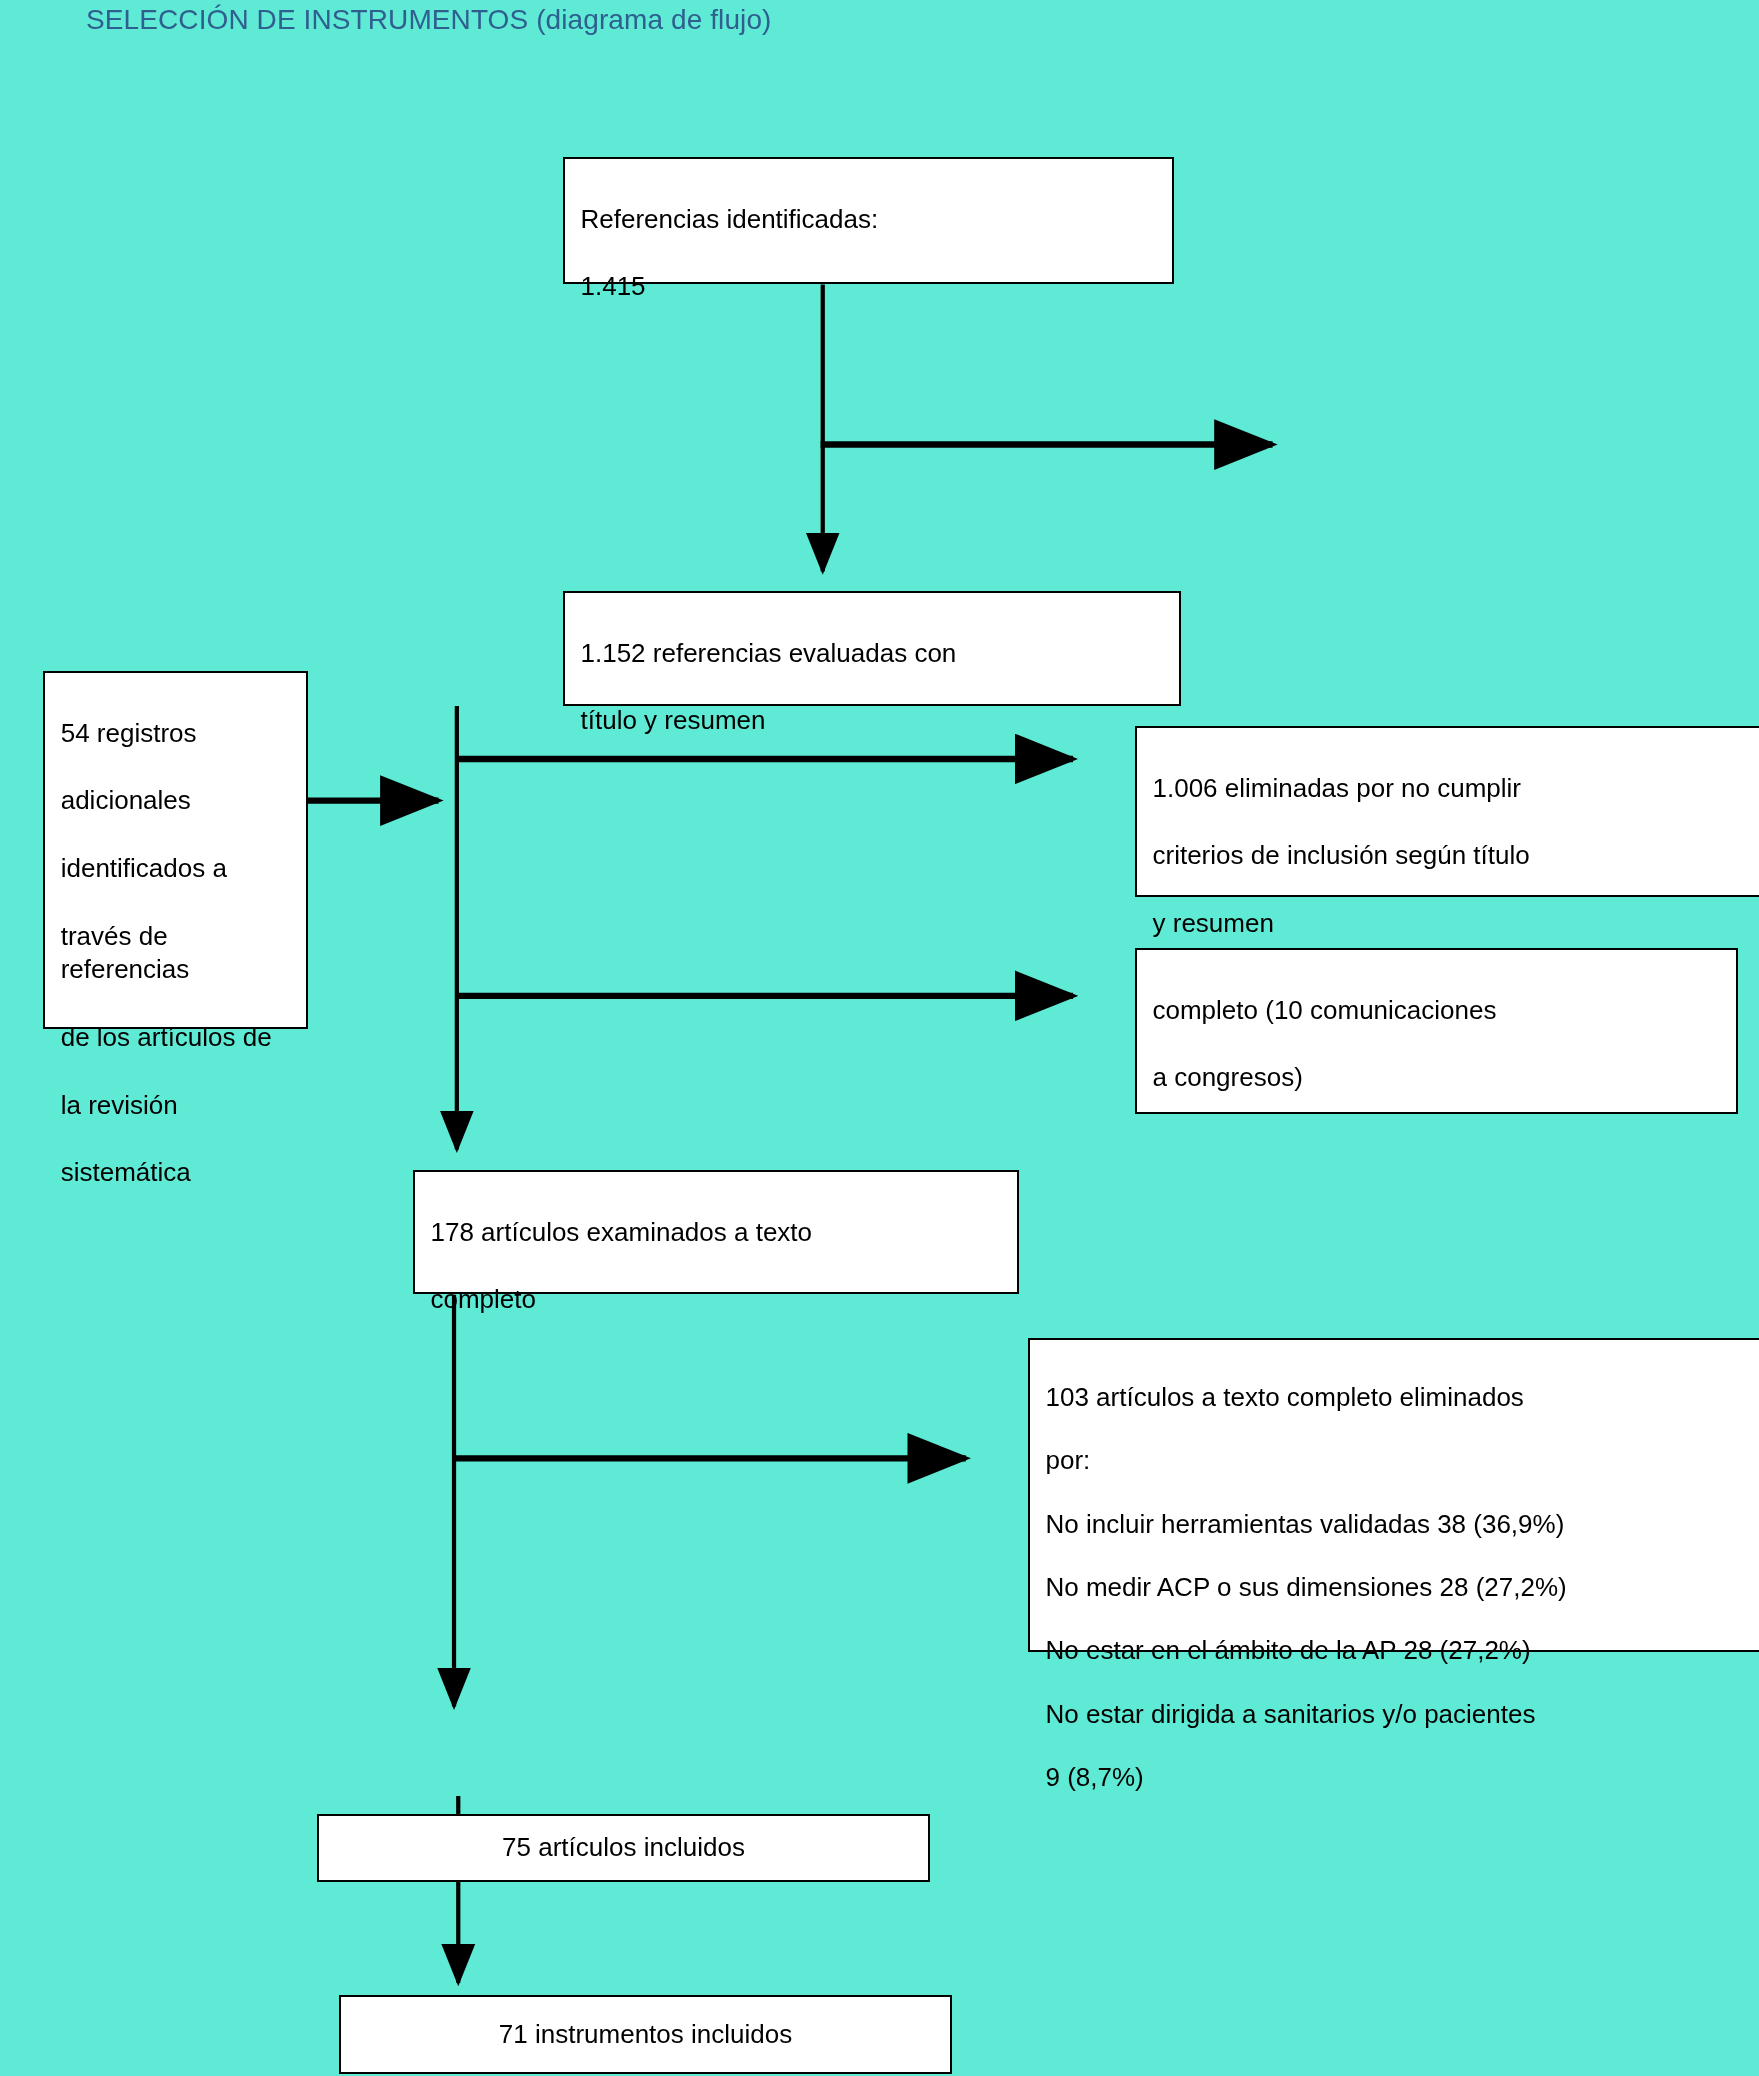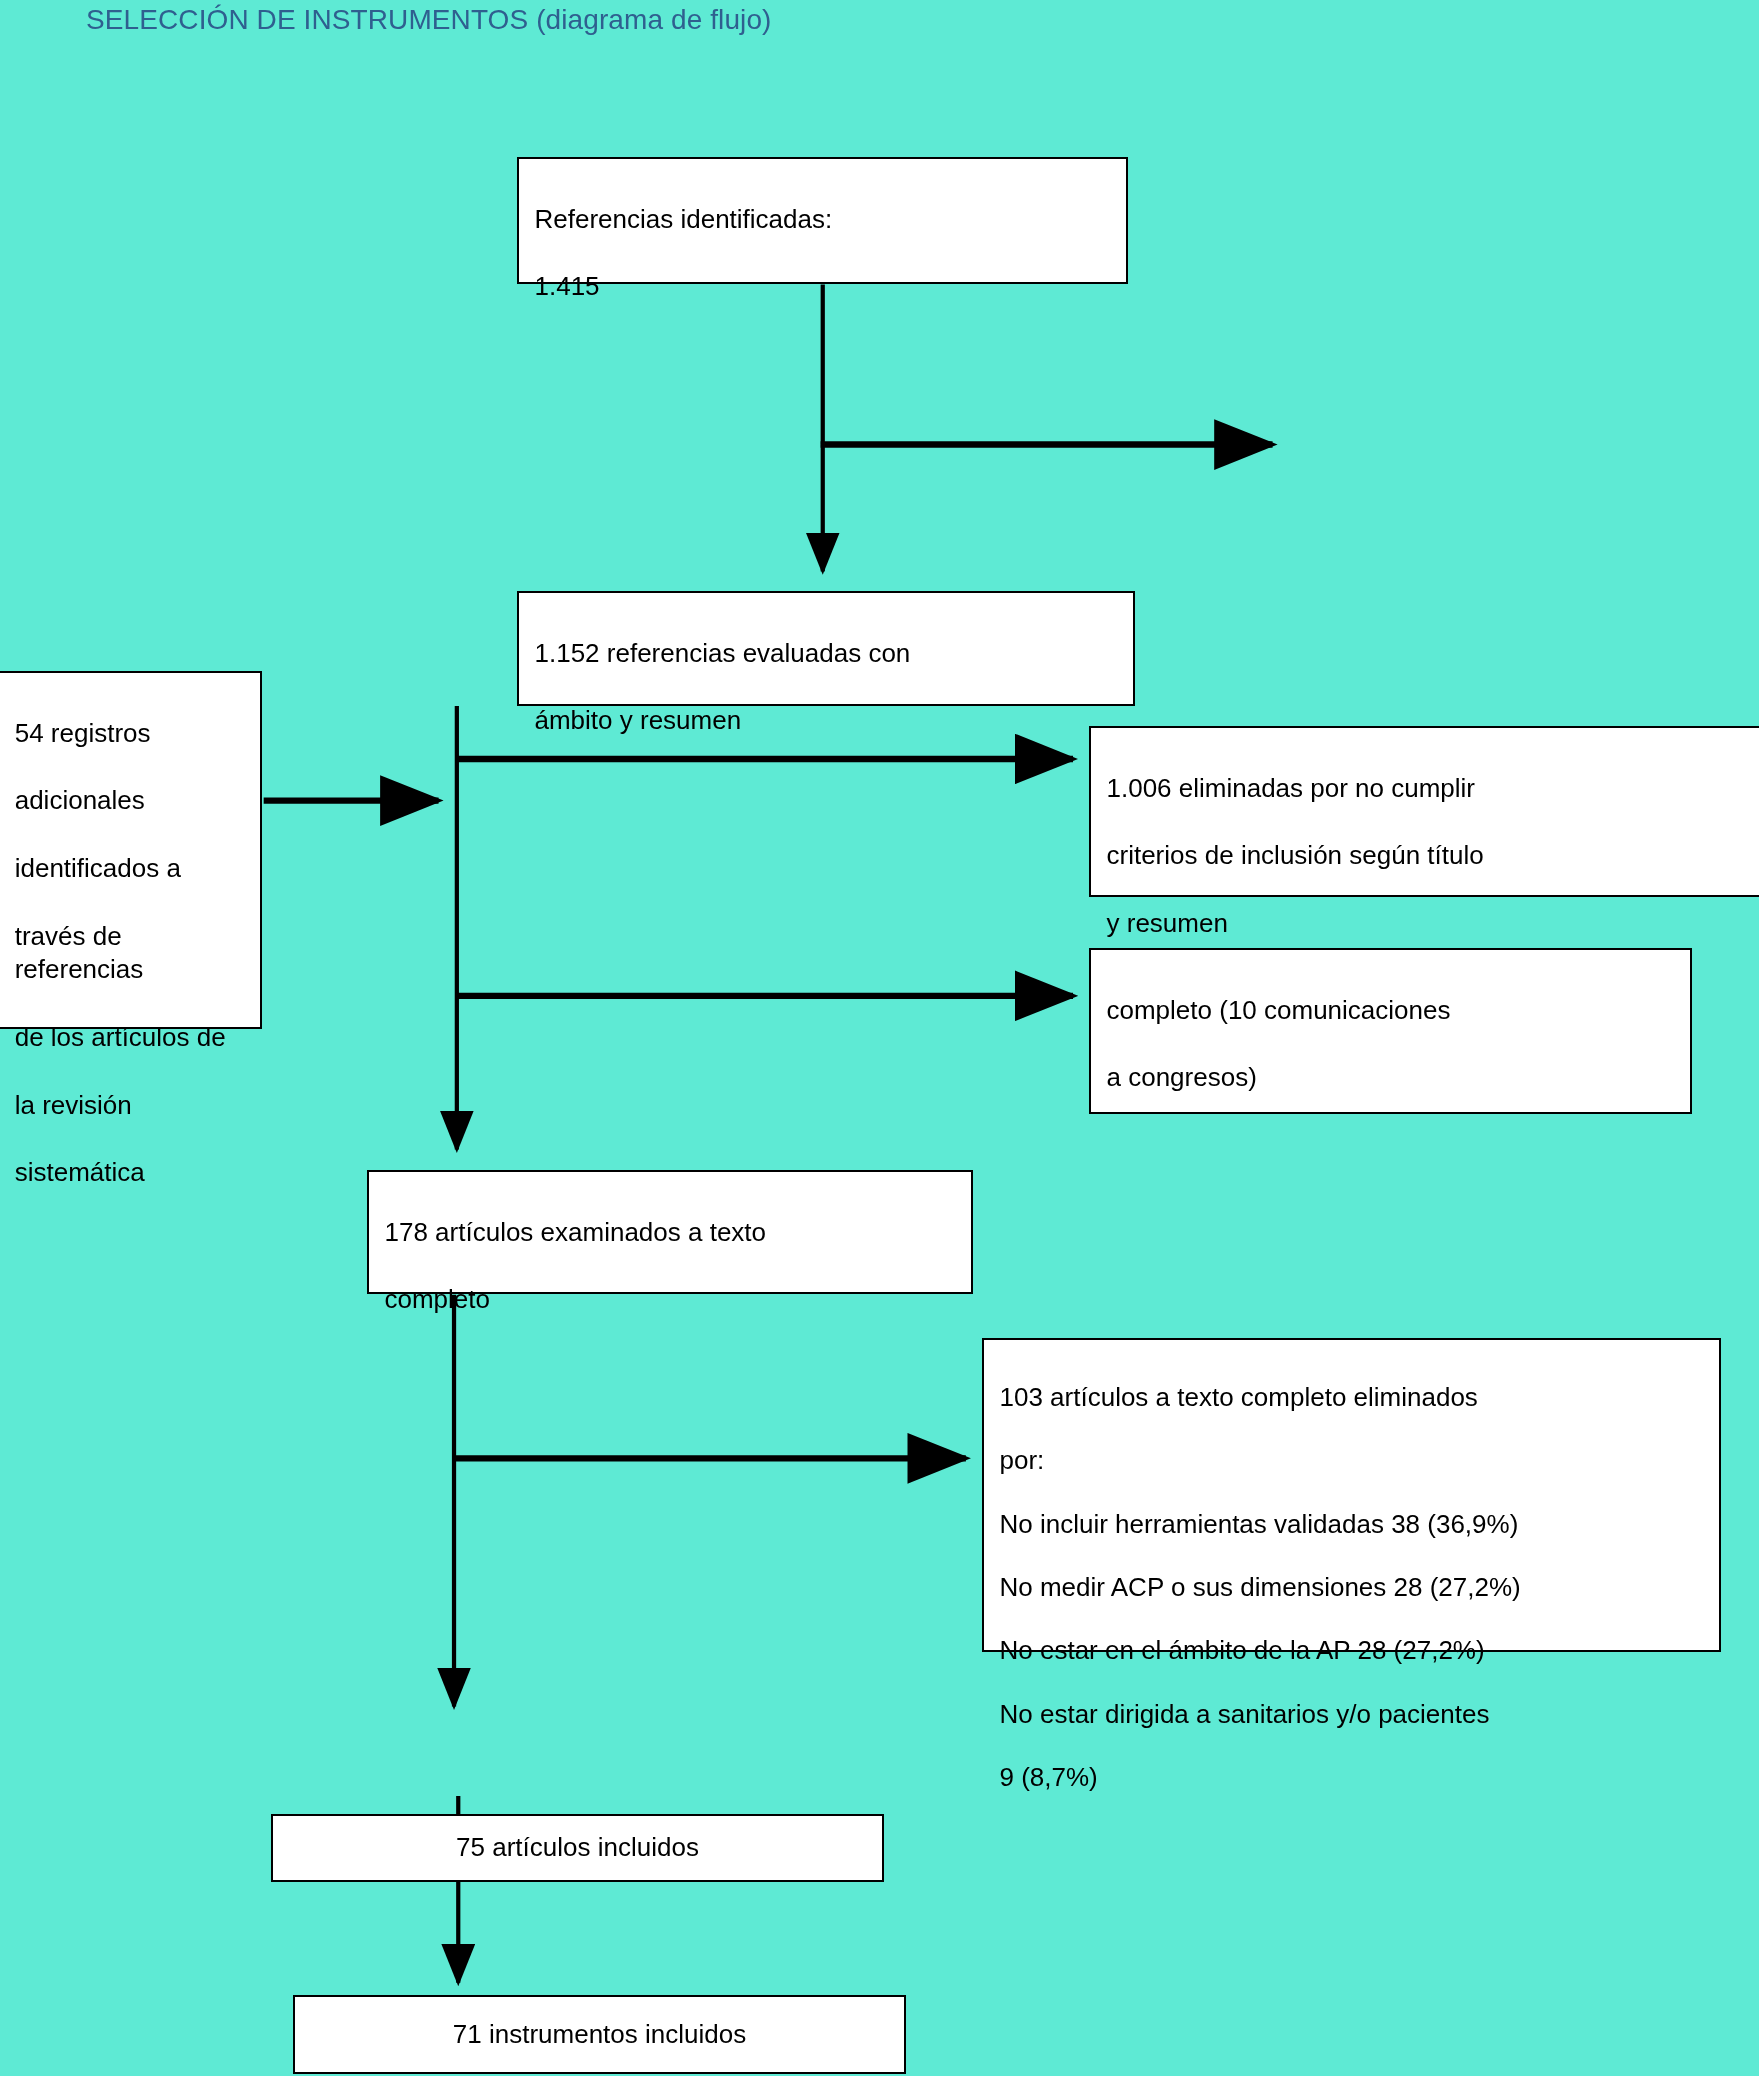--- a/index.html
+++ b/index.html
@@ -34,20 +34,21 @@
   .node {
     position: absolute;
     box-sizing: border-box;
     border: 2.8px solid #000000;
     background: #ffffff;
     font-size: 26px;
     line-height: 1.30;
     color: #000000;
     padding: 10px 12.7px 7px 15.5px;
     white-space: pre-line;
+    margin-left: 46px;
   }
   .node.center {
     display: flex;
     align-items: center;
     justify-content: center;
     padding: 0 8.5px;
     text-align: center;
   }
   .node.tight { line-height: 1.22; }
 
@@ -118,21 +119,21 @@
   </svg>
 
   <div class="node" id="node-identified">
     <span class="line">Referencias identificadas:</span>
     <span class="line">1.415</span>
   </div>
 
 
   <div class="node" id="node-screened">
     <span class="line">1.152 referencias evaluadas con</span>
-    <span class="line">ámbito y resumen</span>
+    <span class="line">título y resumen</span>
   </div>
 
   <div class="node" id="node-additional">
     <span class="line">54 registros</span>
     <span class="line">adicionales</span>
     <span class="line">identificados a</span>
     <span class="line">través de referencias</span>
     <span class="line">de los artículos de</span>
     <span class="line">la revisión</span>
     <span class="line">sistemática</span>

